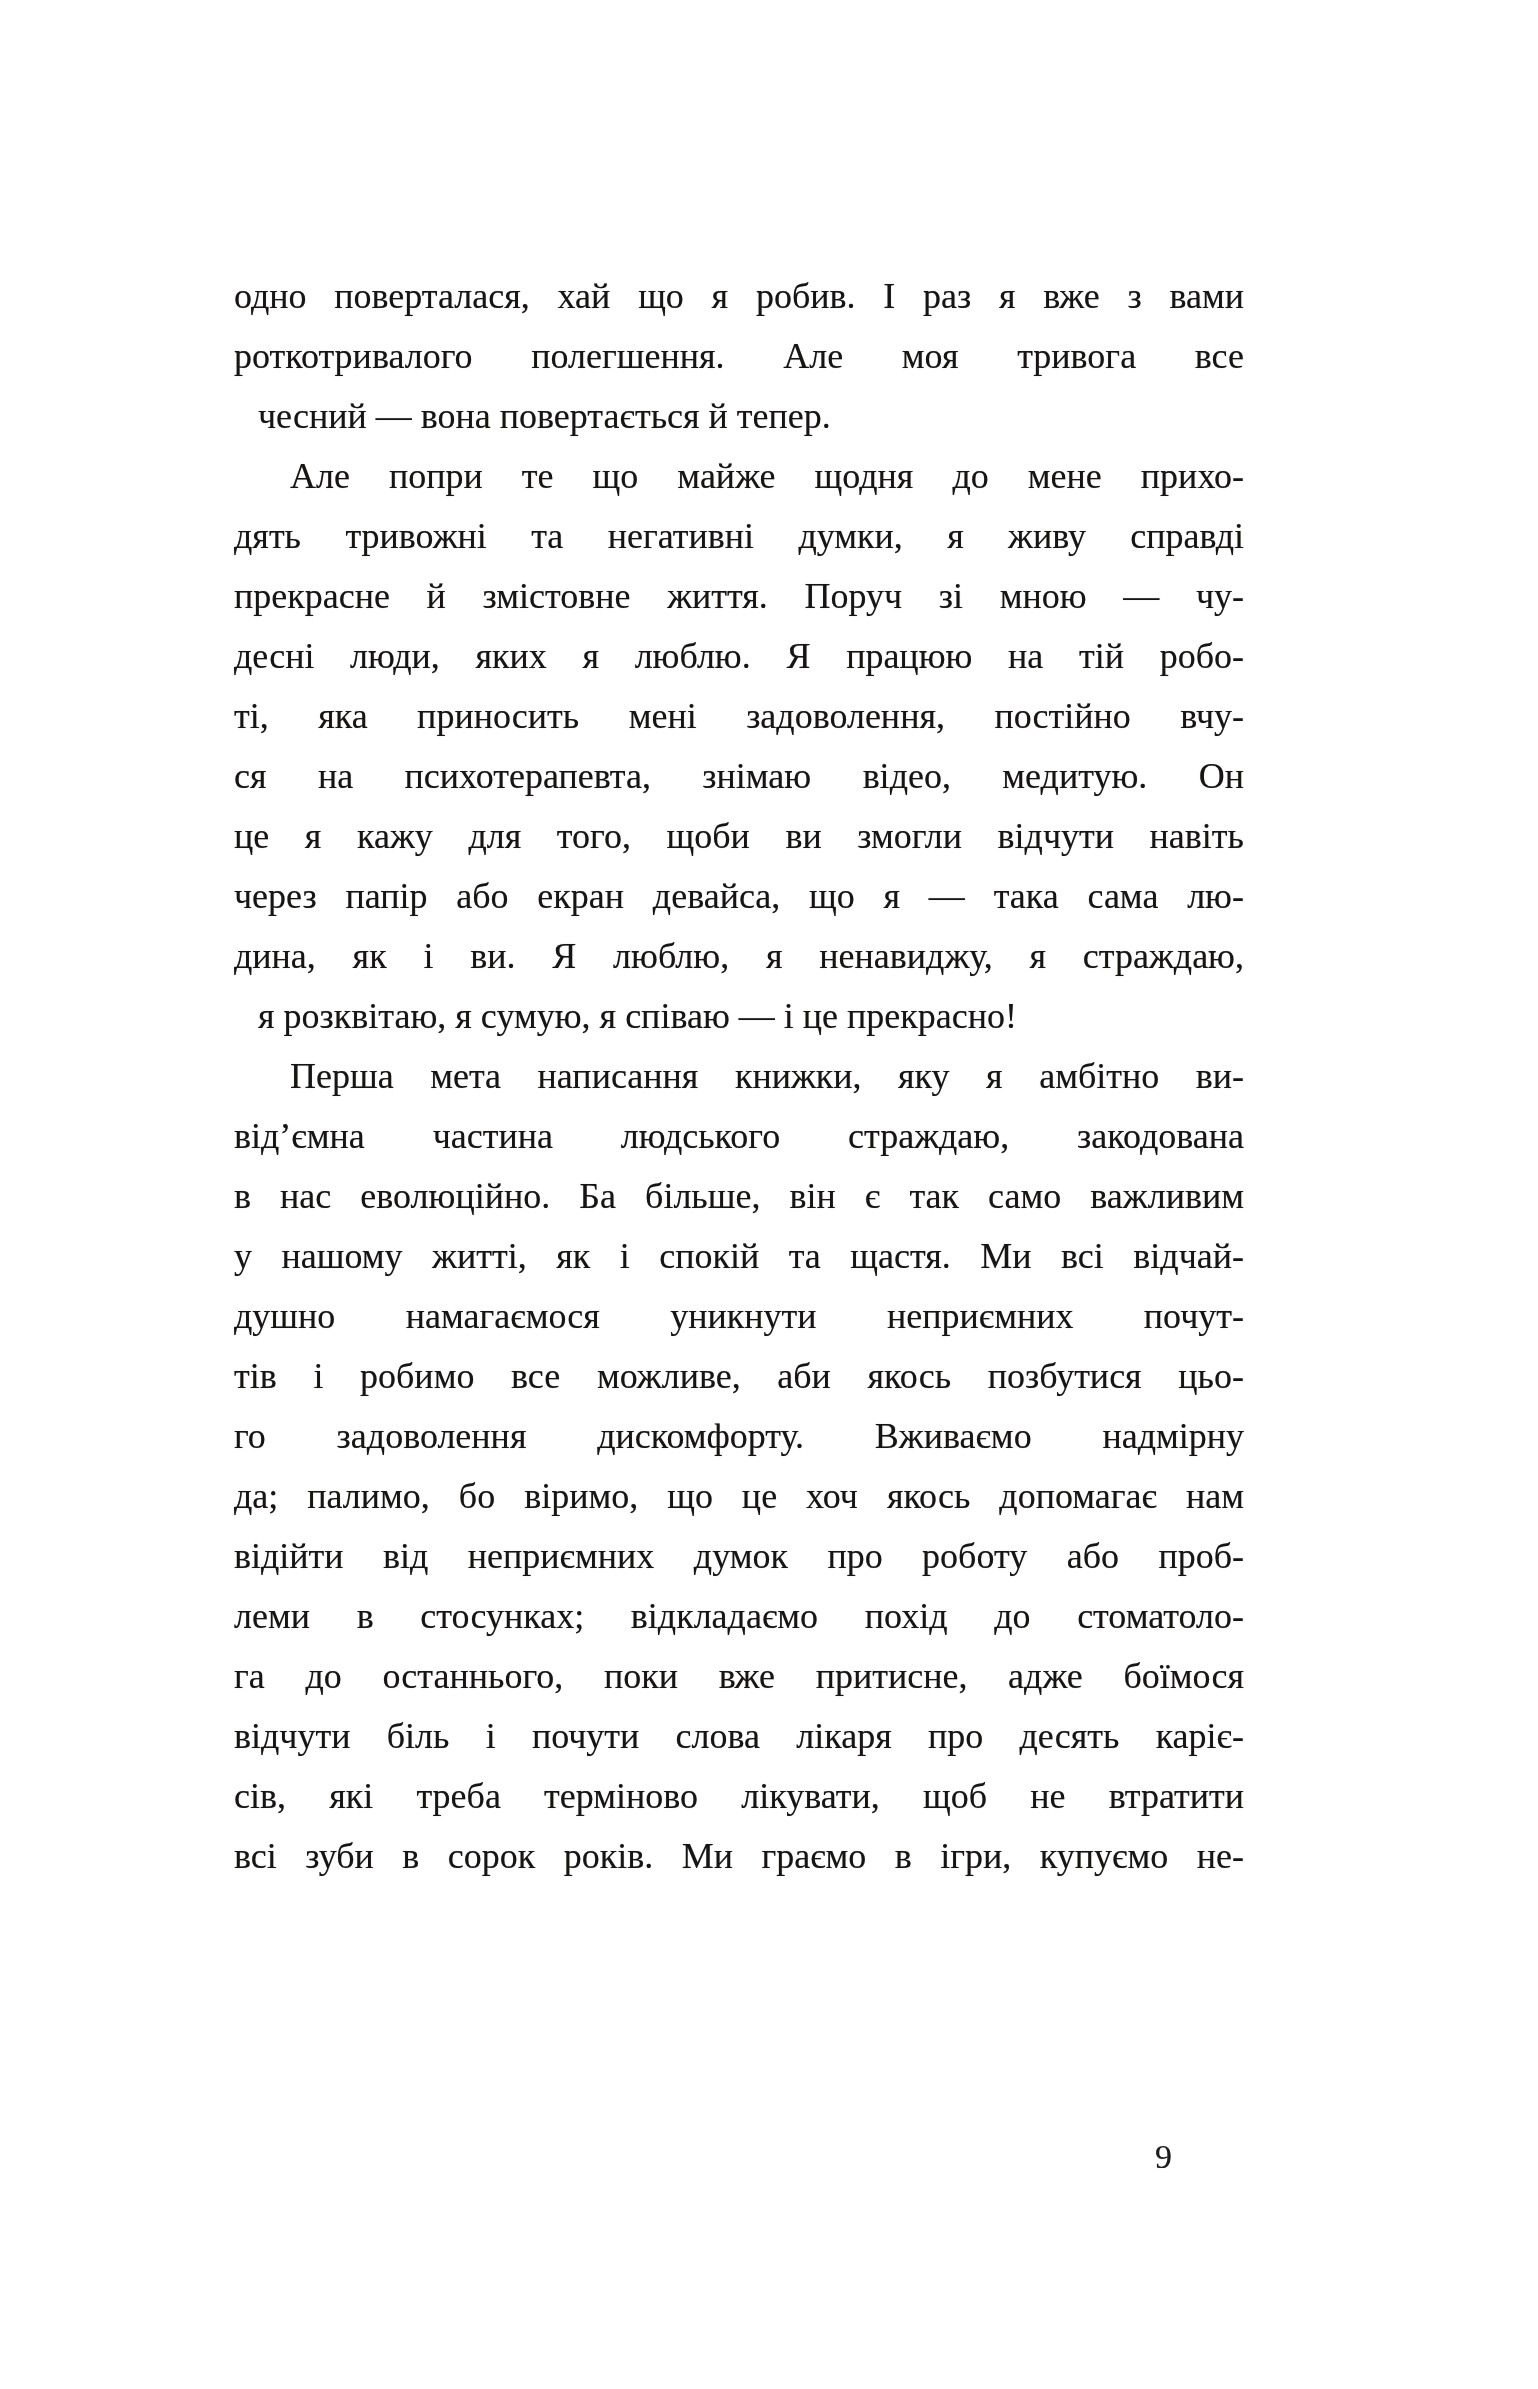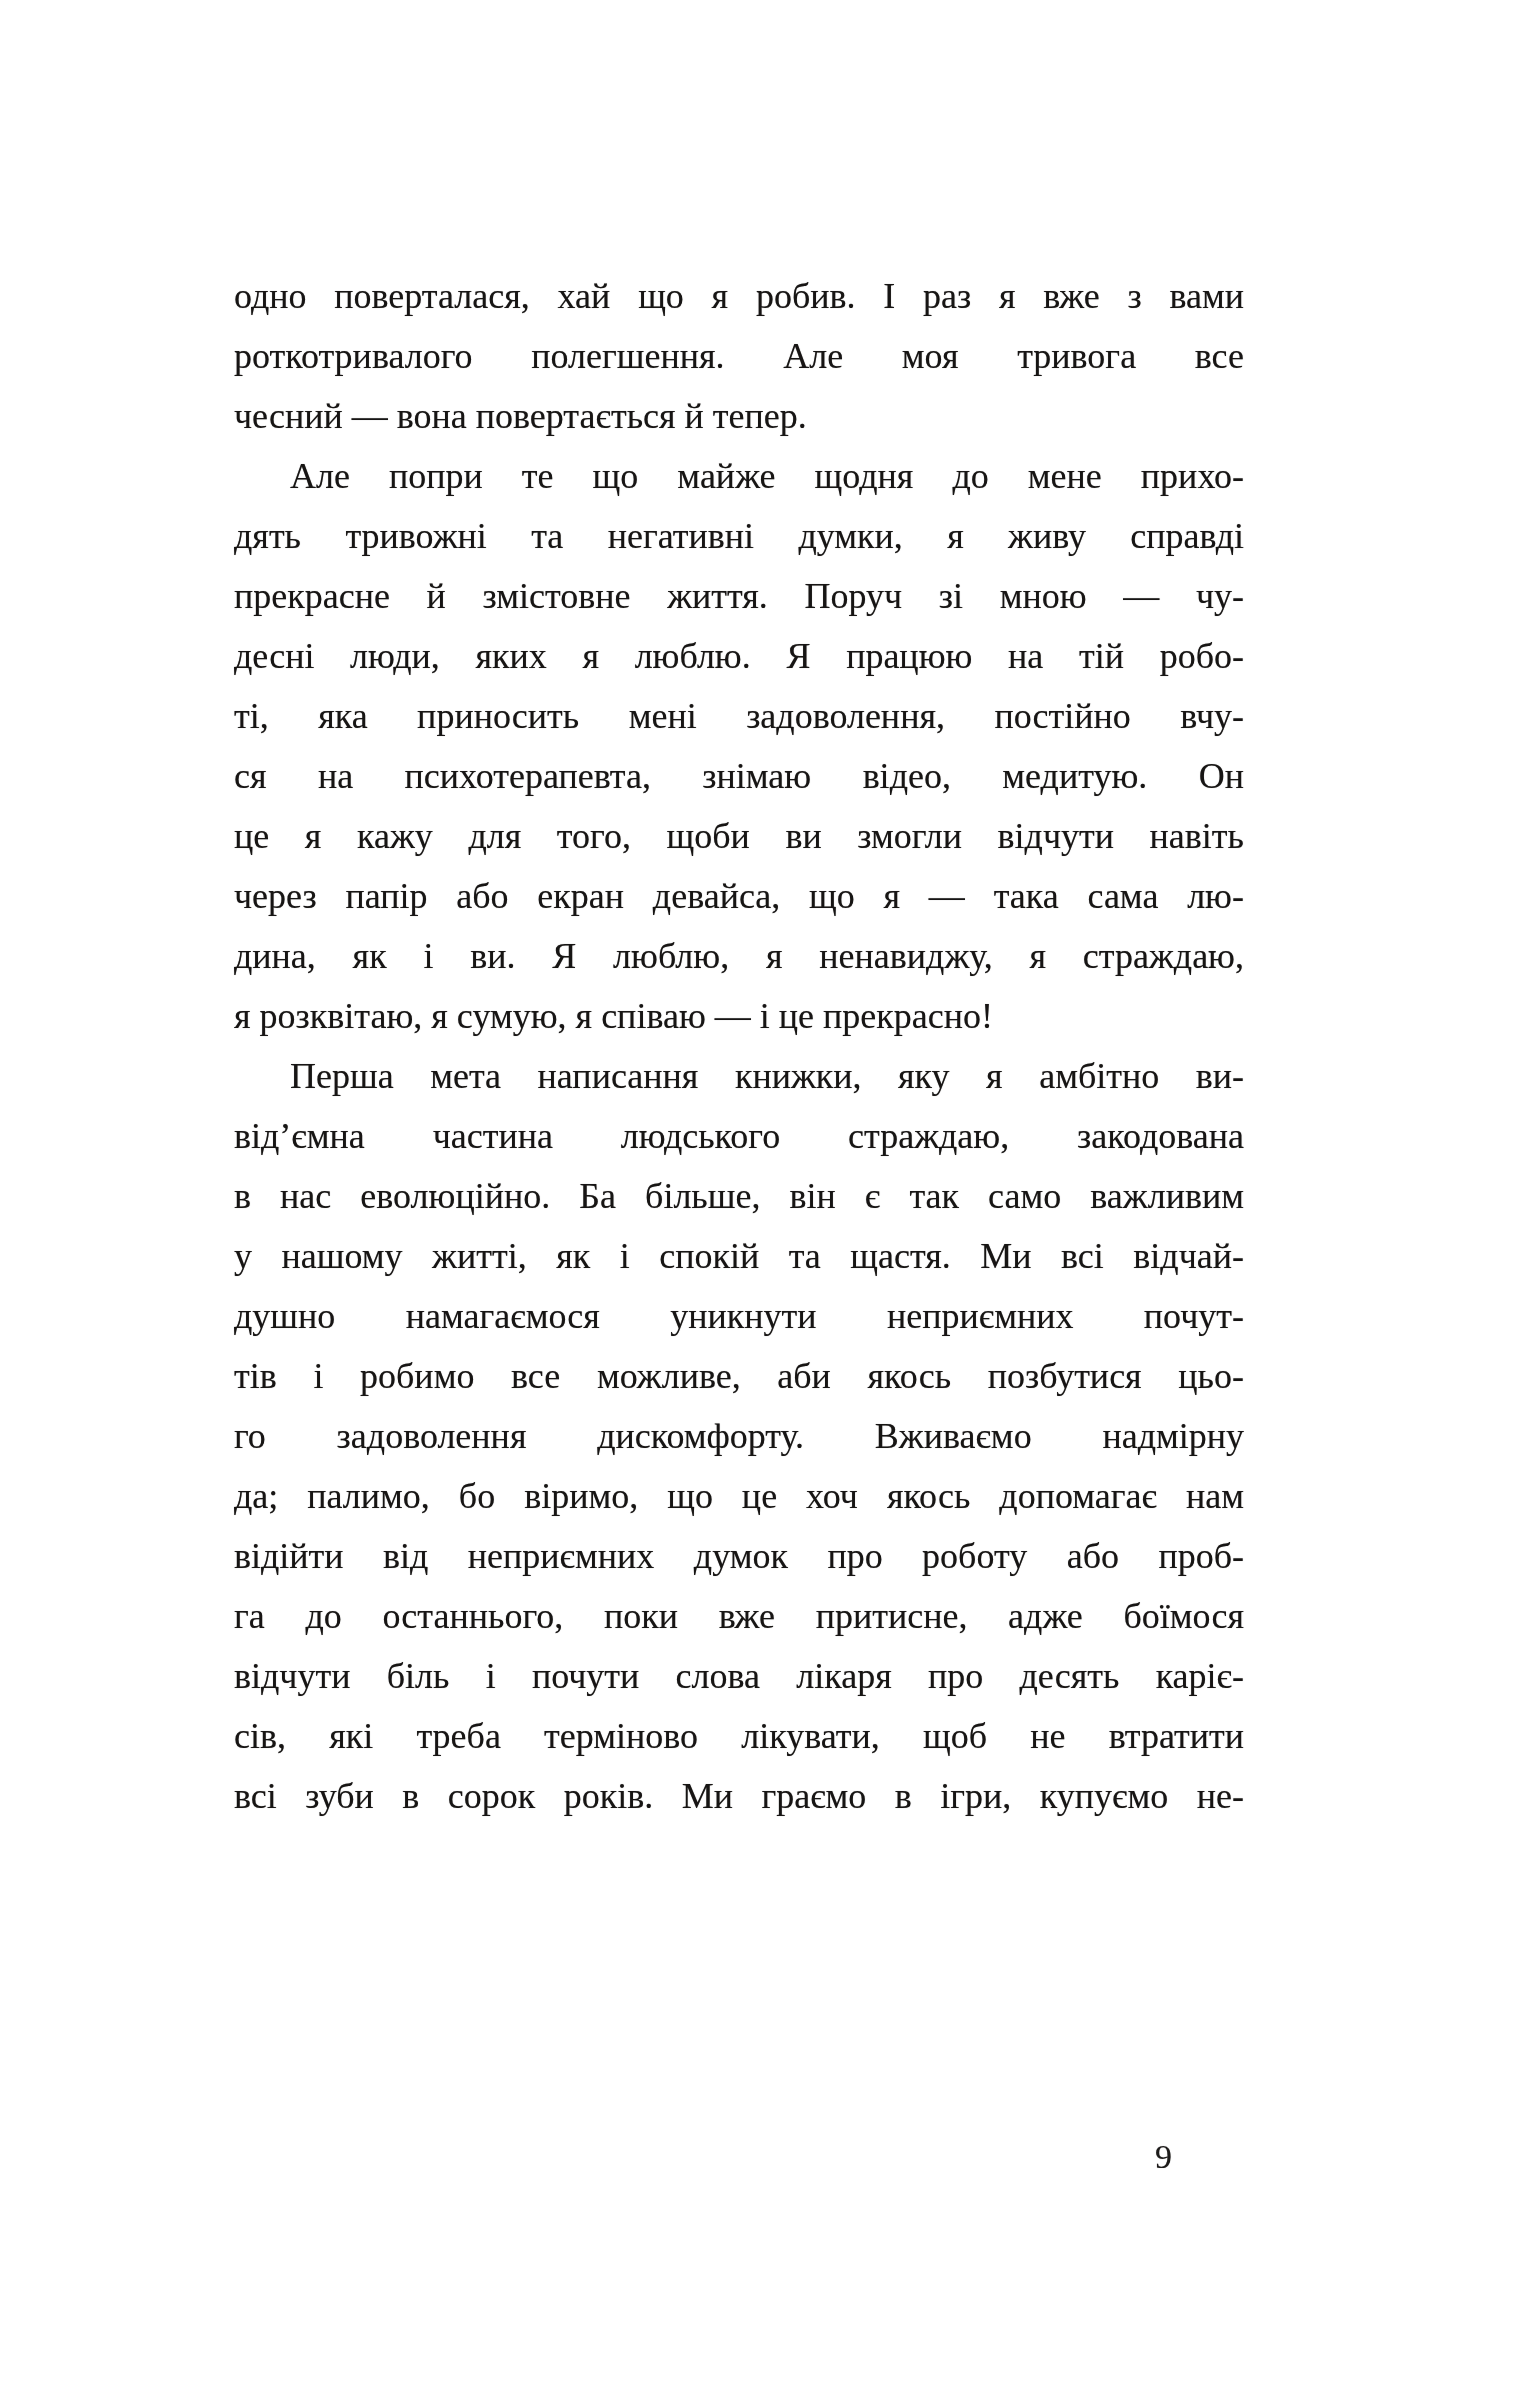--- a/index.html
+++ b/index.html
@@ -29,20 +29,21 @@
     height: 60px;
     text-align: justify;
     text-align-last: justify;
     text-justify: inter-word;
     text-shadow: 0 0 0.8px rgba(20,18,16,0.45);
     white-space: normal;
   }
   .line.para-end {
     text-align: left;
     text-align-last: left;
+    margin-left: 24px;
   }
   .line.indent {
     text-indent: 56px;
   }
   .page-number {
     position: absolute;
     left: 1141px;
     top: 2136px;
     width: 45px;
     font-size: 34px;
@@ -72,20 +73,21 @@
       <div class="line para-end">я розквітаю, я сумую, я співаю — і це прекрасно!</div>
       <div class="line indent">Перша мета написання книжки, яку я амбітно ви-</div>
       <div class="line">від’ємна частина людського страждаю, закодована</div>
       <div class="line">в нас еволюційно. Ба більше, він є так само важливим</div>
       <div class="line">у нашому житті, як і спокій та щастя. Ми всі відчай-</div>
       <div class="line">душно намагаємося уникнути неприємних почут-</div>
       <div class="line">тів і робимо все можливе, аби якось позбутися цьо-</div>
       <div class="line">го задоволення дискомфорту. Вживаємо надмірну</div>
       <div class="line">да; палимо, бо віримо, що це хоч якось допомагає нам</div>
       <div class="line">відійти від неприємних думок про роботу або проб-</div>
+      <div class="line">леми в стосунках; відкладаємо похід до стоматоло-</div>
       <div class="line">га до останнього, поки вже притисне, адже боїмося</div>
       <div class="line">відчути біль і почути слова лікаря про десять каріє-</div>
       <div class="line">сів, які треба терміново лікувати, щоб не втратити</div>
       <div class="line">всі зуби в сорок років. Ми граємо в ігри, купуємо не-</div>
     </div>
   <div class="page-number">9</div>
 </div>
 
 
 </body></html>

